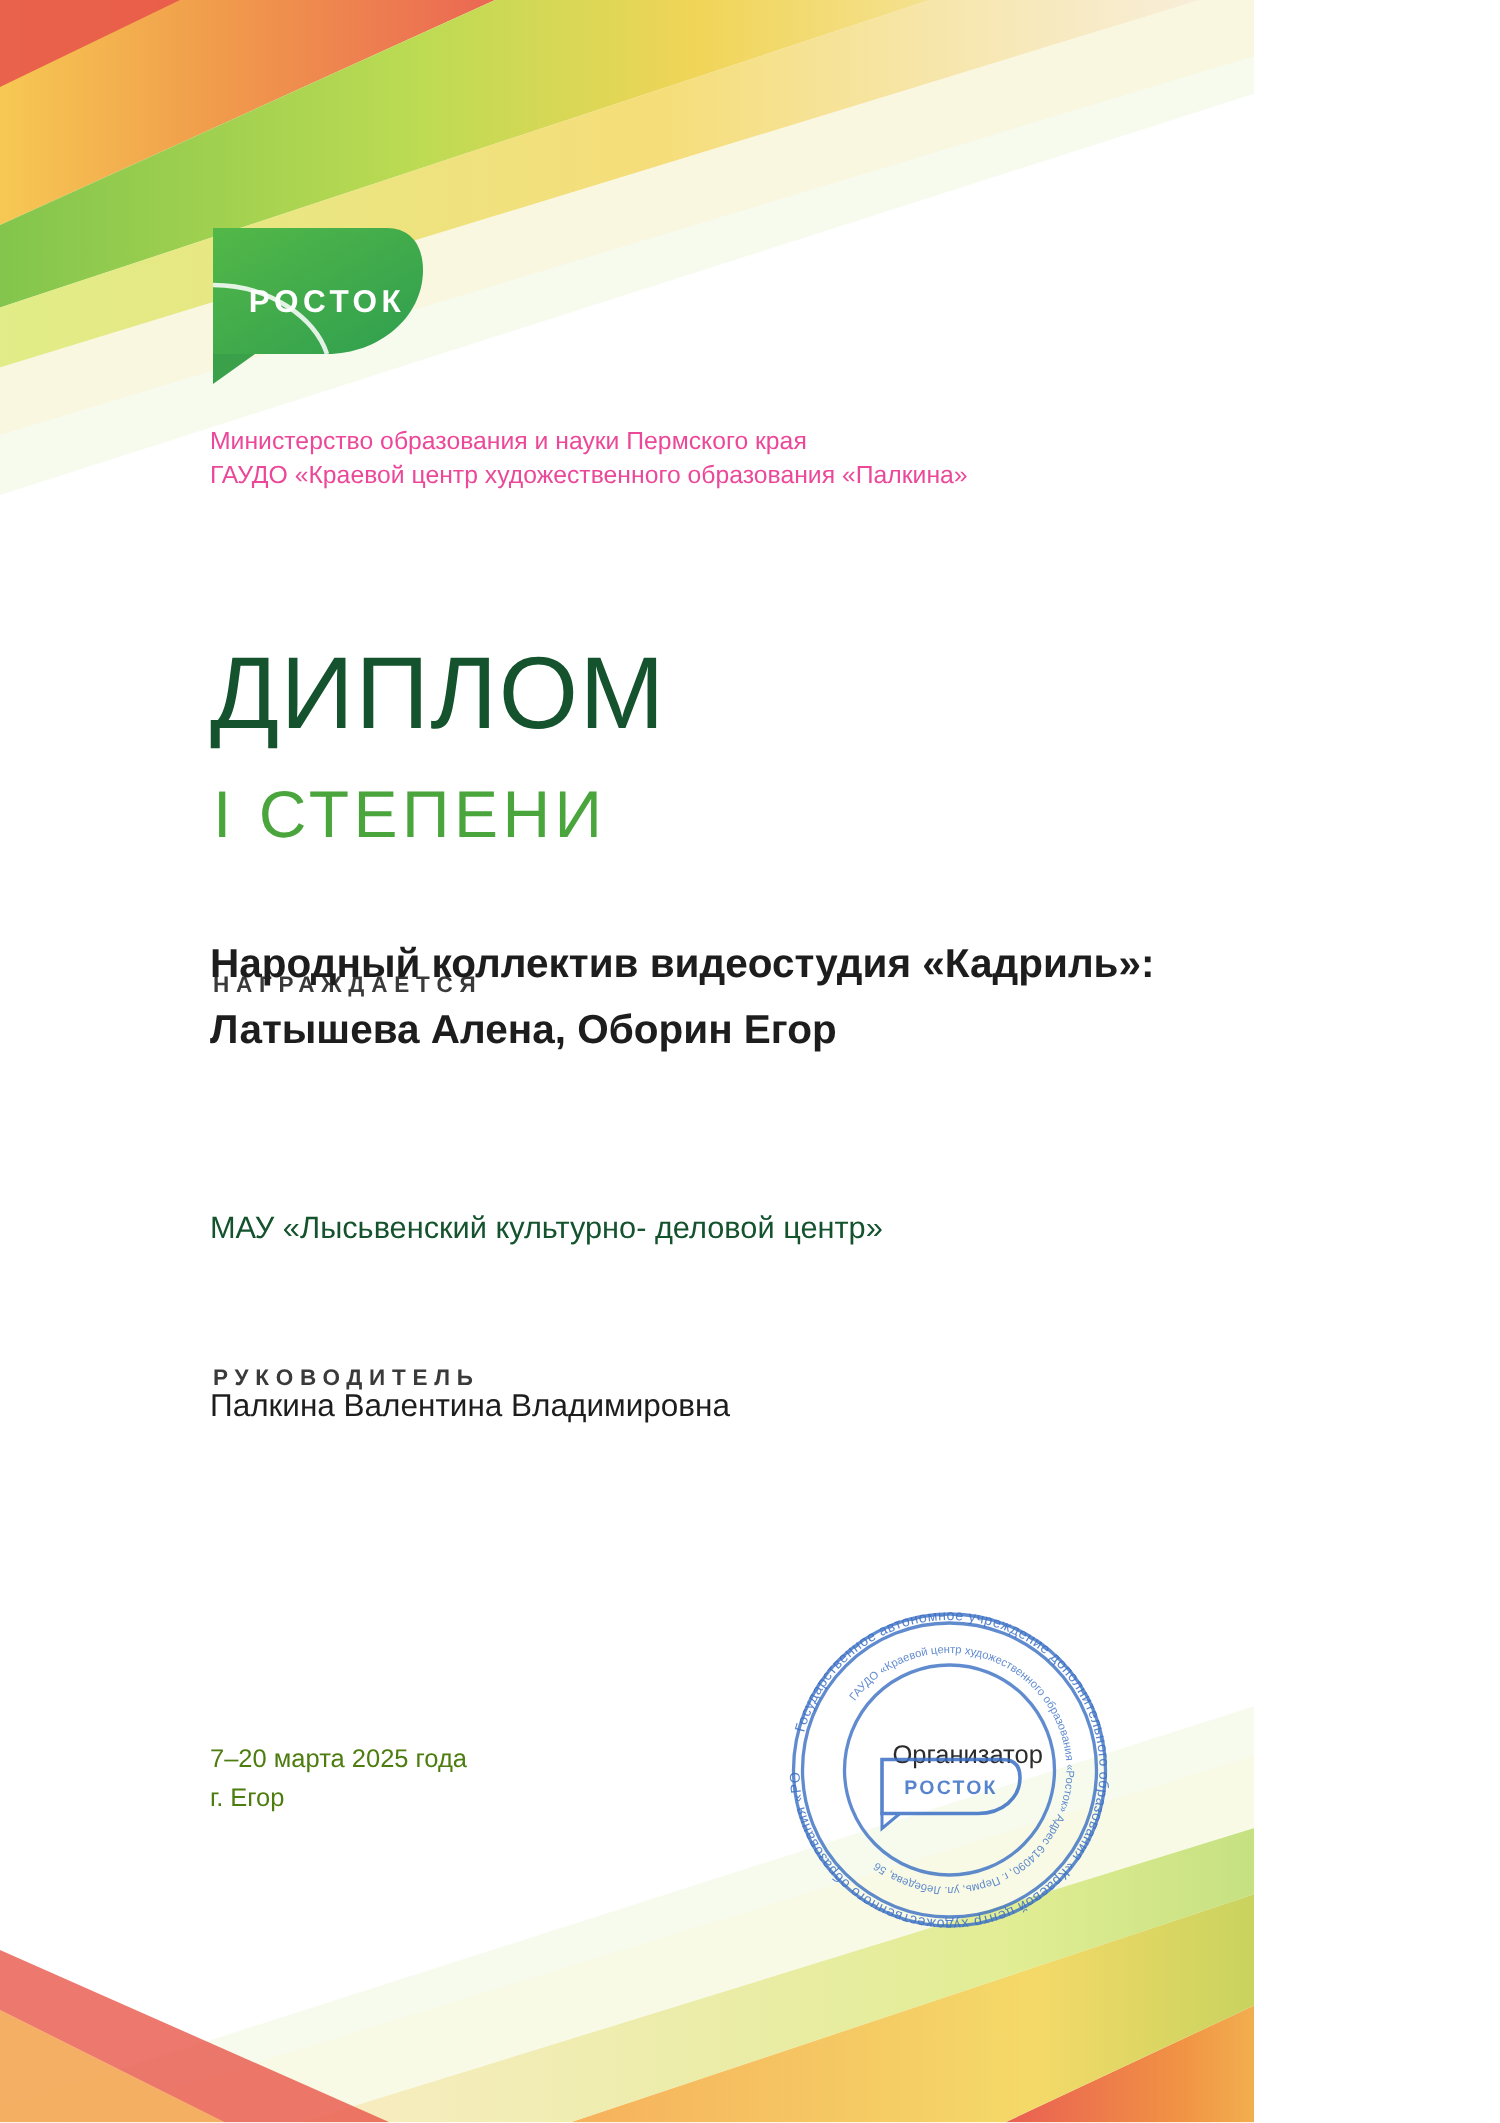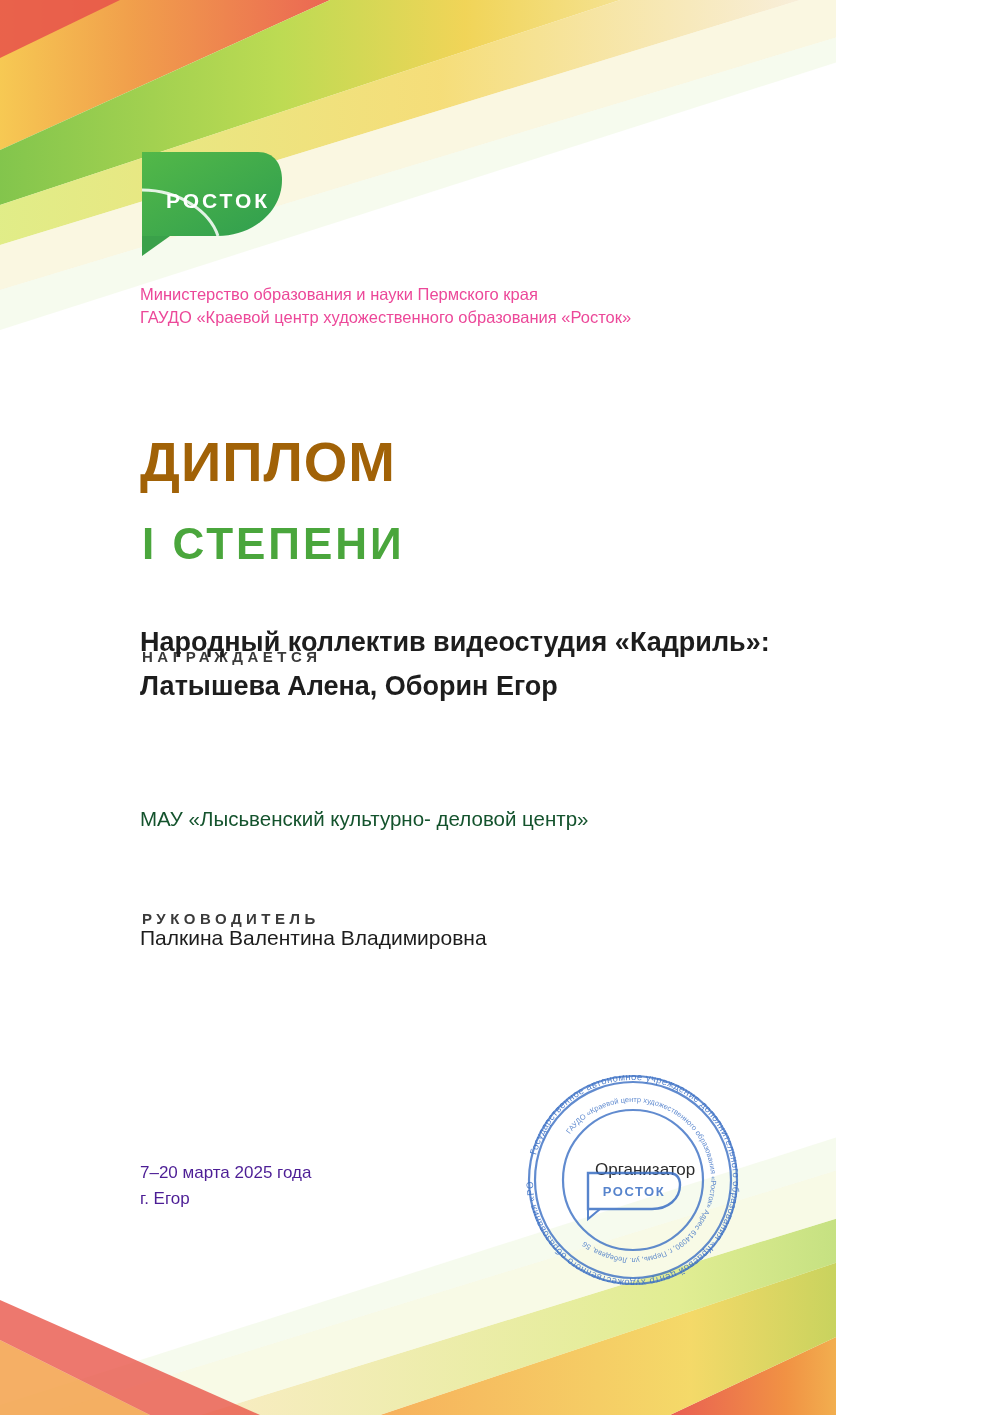--- a/index.html
+++ b/index.html
@@ -53,32 +53,32 @@
     color: #ec4899;
     font-size: 16.5px;
     line-height: 23px;
   }
   .org-lines div { white-space: nowrap; }
 
   .title-main {
     position: absolute;
     left: 0;
     top: 418px;
-    font-size: 56px;
-    font-weight: bold;
-    color: #a16207;
+    font-size: 68px;
+    font-weight: normal;
+    color: #14532d;
     letter-spacing: 1px;
     line-height: 88px;
   }
   .title-sub {
     position: absolute;
     left: 2px;
     top: 518px;
     font-size: 44px;
-    font-weight: bold;
+    font-weight: normal;
     color: #4aa63c;
     letter-spacing: 3px;
     line-height: 52px;
   }
 
   .label-small {
     font-size: 15px;
     font-weight: bold;
     color: #3a3a3a;
     letter-spacing: 4.5px;
@@ -132,21 +132,21 @@
     font-size: 17.5px;
     color: #1d1d1d;
     line-height: 25.5px;
   }
 
   .footer-left {
     position: absolute;
     left: 0;
     top: 1160px;
     font-size: 17px;
-    color: #4c1d95;
+    color: #4d7c0f;
     line-height: 26px;
   }
   .footer-right {
     position: absolute;
     left: 455px;
     top: 1160px;
     font-size: 17px;
     color: #2b2b2b;
   }
 
@@ -233,21 +233,21 @@
         </defs>
         <path d="M2,2 H118 C134,2 142,14 142,30 C142,62 112,86 78,86 H2 Z" fill="url(#leafG)"></path>
         <path d="M2,86 L2,106 L30,86 Z" fill="#3aa14a"></path>
         <path d="M2,40 C40,40 70,62 78,86" fill="none" stroke="#ffffff" stroke-width="3" opacity="0.85"></path>
         <text x="78" y="58" text-anchor="middle" font-family="Liberation Sans, sans-serif" font-size="21" font-weight="bold" letter-spacing="3" fill="#ffffff">РОСТОК</text>
       </svg>
     </div>
 
     <div class="org-lines">
       <div>Министерство образования и науки Пермского края</div>
-      <div>ГАУДО «Краевой центр художественного образования «Росток»</div>
+      <div>ГАУДО «Краевой центр художественного образования «Палкина»</div>
     </div>
 
     <div class="title-main">ДИПЛОМ</div>
     <div class="title-sub">I СТЕПЕНИ</div>
 
     <div class="label-small awarded-label">НАГРАЖДАЕТСЯ</div>
     <div class="awardee">Народный коллектив видеостудия «Кадриль»: Латышева Алена, Оборин Егор</div>
 
     <div class="institution">МАУ «Лысьвенский культурно- деловой центр»</div>
 

